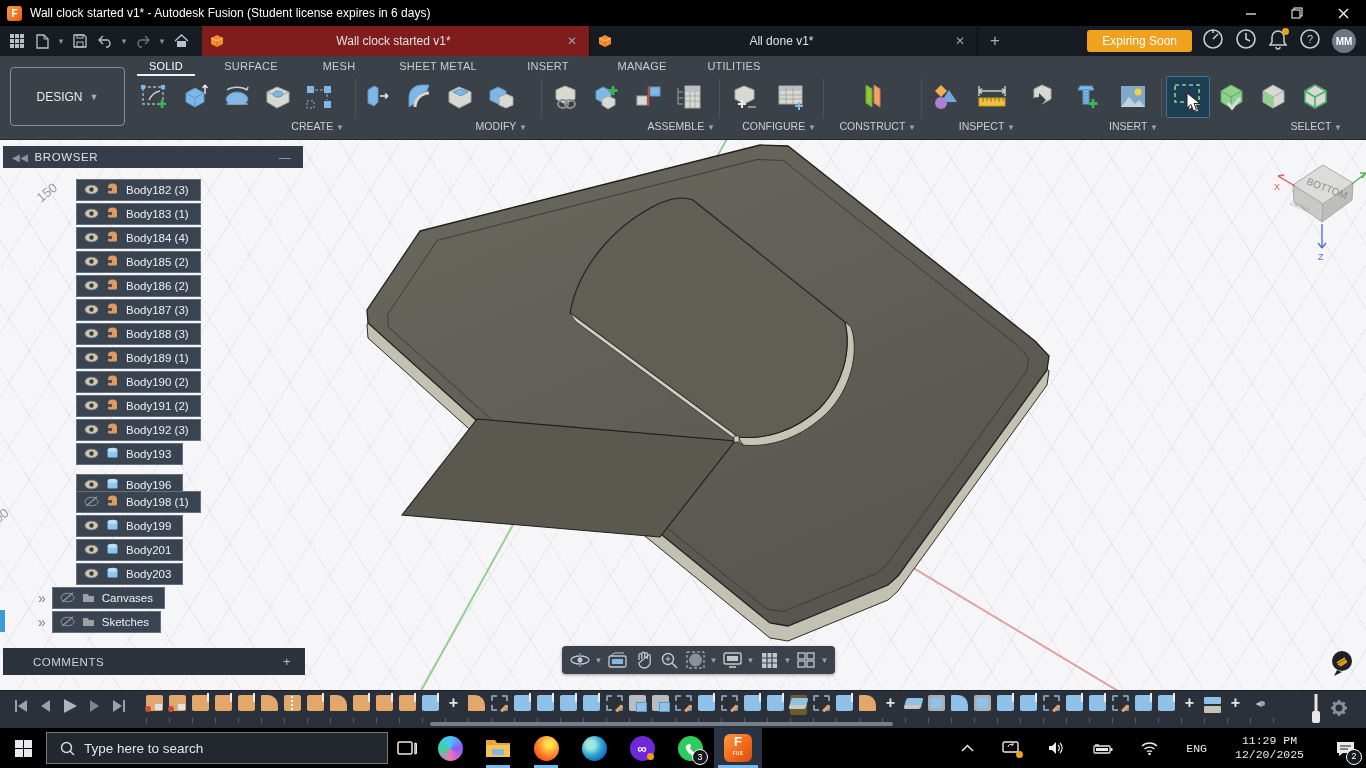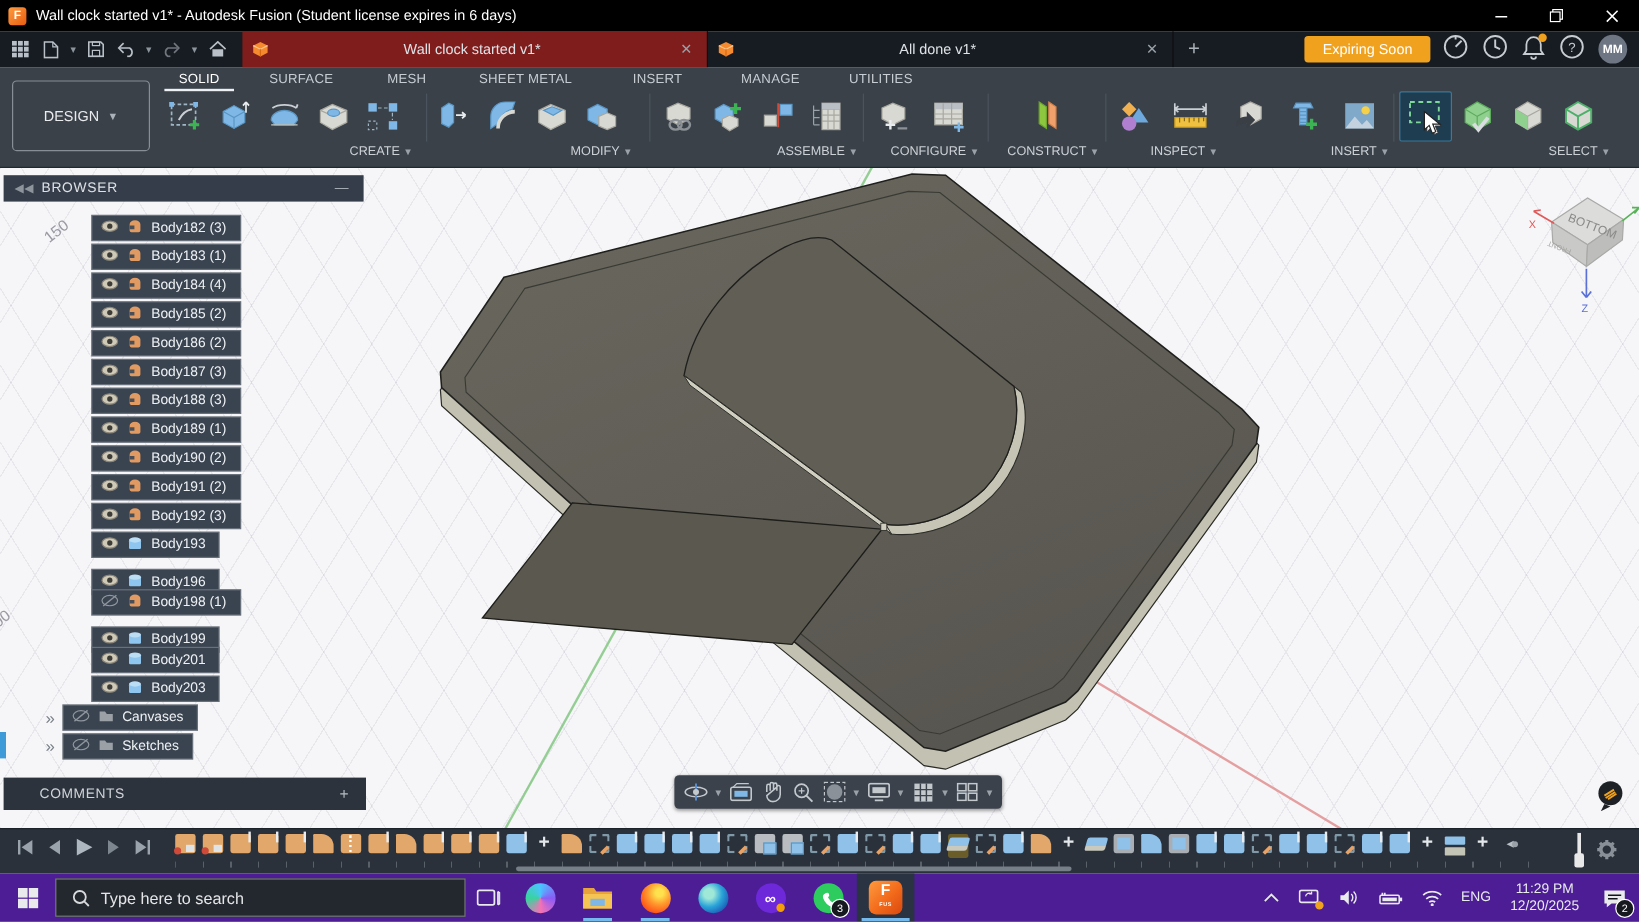--- a/index.html
+++ b/index.html
@@ -88,33 +88,33 @@
   .t-boundary{border:3px solid #a8aeb4;background:#8fc1e9;}
   .t-cornerB{background:#8fc1e9;border-radius:1px 10px 1px 1px;}
   .t-layersB{background:#8fc1e9;height:7px;margin-top:2px;box-shadow:0 9px 0 #c3c3b6;border-radius:1px;}
   .t-rollback{background:transparent;color:#b9bfc5;font-size:12px;line-height:16px;text-align:center;}
   .t-rollback::after{content:"";position:absolute;right:2px;top:6px;width:5px;height:5px;border-radius:50%;background:#9aa1a8;}
   .tl-ticks{position:absolute;left:146px;top:27px;width:1140px;height:5px;background:repeating-linear-gradient(90deg,#596068 0 1px,transparent 1px 23px);}
   .tl-thumb{position:absolute;left:430px;top:31px;width:463px;height:4px;background:#767e87;border-radius:2px;}
   .tl-slider{position:absolute;left:1310px;top:3px;width:10px;height:30px;}
   .tl-gear{position:absolute;left:1330px;top:8px;}
   
-  .taskbar{position:absolute;left:0;top:728px;width:1366px;height:40px;background:#4c1d95;display:flex;align-items:center;color:#e8eaec;}
+  .taskbar{position:absolute;left:0;top:728px;width:1366px;height:40px;background:#000000;display:flex;align-items:center;color:#e8eaec;}
   .startbtn{width:46px;height:40px;display:flex;align-items:center;justify-content:center;}
   .searchbox{width:342px;height:32px;background:#23272e;border:1px solid #75787c;display:flex;align-items:center;gap:9px;padding-left:13px;box-sizing:border-box;font-size:13.5px;color:#e4e6e8;}
   .tv{width:38px;height:40px;display:flex;align-items:center;justify-content:center;}
   .appic{width:48px;height:40px;display:flex;align-items:center;justify-content:center;position:relative;}
   .appic .under{position:absolute;bottom:0;left:12px;width:24px;height:3px;background:#76b9ed;}
   .appic.active{background:#2a3341;}
   .appic.active .under{left:4px;width:40px;}
   .circ{width:25px;height:25px;border-radius:50%;}
   .badge{position:absolute;right:6px;bottom:3px;width:14px;height:14px;border-radius:50%;background:#16191e;border:1.5px solid #fff;color:#fff;font-size:9px;display:flex;align-items:center;justify-content:center;box-sizing:content-box;}
   .fustile{width:28px;height:28px;border-radius:6px;background:linear-gradient(135deg,#ff9b3f,#f26a1b 55%,#d9480f);display:flex;flex-direction:column;align-items:center;justify-content:center;color:#fff;font-weight:bold;font-size:13px;line-height:12px;}
   .fustile small{font-size:4.5px;letter-spacing:.5px;}
-  .tray{margin-left:auto;display:flex;align-items:center;gap:16px;padding-right:8px;}
+  .tray{margin-left:auto;display:flex;align-items:center;gap:28px;padding-right:8px;font-family:Liberation Mono, monospace;}
   .trayic{display:flex;align-items:center;justify-content:center;position:relative;}
   .lang{font-size:11.5px;}
   .clock{text-align:center;font-size:11.5px;line-height:14px;}
   .orangedot{position:absolute;right:-3px;bottom:-2px;width:7px;height:7px;border-radius:50%;background:#f0a11e;}
 </style>
 </head>
 <body>
 
 <div id="app">
 
@@ -707,21 +707,21 @@
                 <ellipse cx="7.5" cy="5.5" rx="6.5" ry="4.3" fill="none" stroke="#8f969e"></ellipse>
                 <path d="M2,10 L13,1" stroke="#8f969e" stroke-width="1.2"></path>
               </svg></span>
             <span><svg width="13" height="12">
                 <path d="M2,4 a4.5,3.5 0 0 1 9,0 v5 a1.5,1.5 0 0 1 -1.5,1.5 h-6 a1.5,1.5 0 0 1 -1.5,-1.5z" fill="#e09a62"></path>
                 <path d="M2,5 h4 v3 h-4z" fill="#4a4f57"></path>
               </svg></span>
             <span class="blabel">Body198 (1)</span>
           </div>
         </div>
-        <div class="brow" style="top: 368px; align-items: flex-end;">
+        <div class="brow" style="top: 368px;">
           <div class="bchip">
             <span><svg width="15" height="11">
                 <ellipse cx="7.5" cy="5.5" rx="6.5" ry="4.3" fill="#cfc9b8" stroke="#8a8578"></ellipse>
                 <circle cx="7.5" cy="5.5" r="2.2" fill="#3e3c36"></circle>
               </svg></span>
             <span><svg width="13" height="12">
                 <rect x="1.5" y="3" width="10" height="7.5" rx="1" fill="#8ec6ef"></rect>
                 <ellipse cx="6.5" cy="3" rx="5" ry="2.2" fill="#bcdef5"></ellipse>
               </svg></span>
             <span class="blabel">Body199</span>

